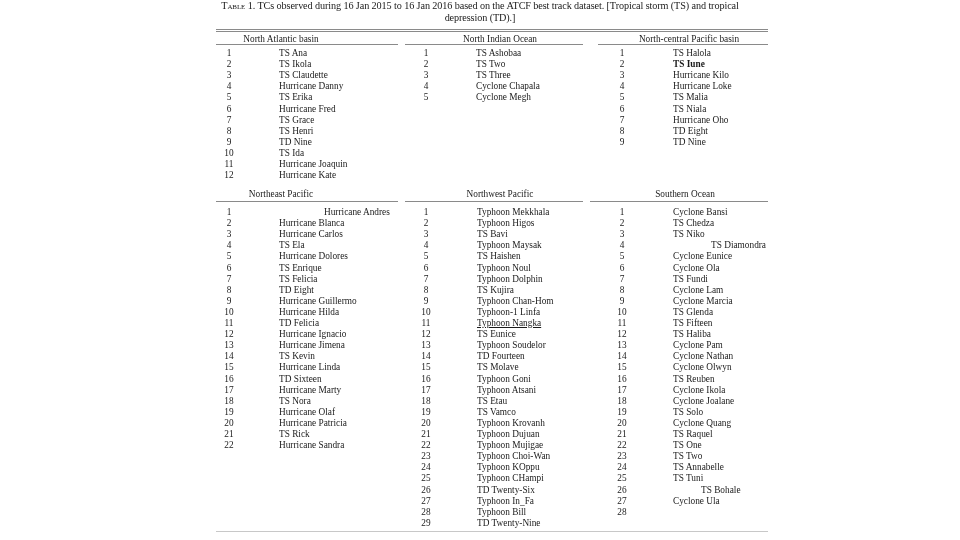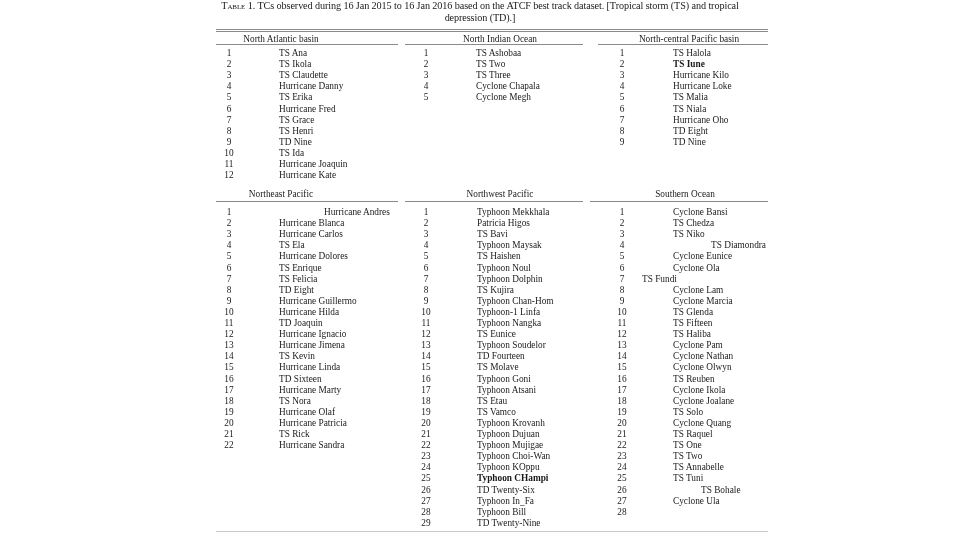--- a/index.html
+++ b/index.html
@@ -185,21 +185,21 @@
       <div class="row" style="top: 295.8px; left: 0px;">
         <span class="num" style="left: 218px;">9</span>
         <span class="name" style="left: 279px;">Hurricane Guillermo</span>
       </div>
       <div class="row" style="top: 306.9px; left: 0px;">
         <span class="num" style="left: 218px;">10</span>
         <span class="name" style="left: 279px;">Hurricane Hilda</span>
       </div>
       <div class="row" style="top: 318px; left: 0px;">
         <span class="num" style="left: 218px;">11</span>
-        <span class="name" style="left: 279px;">TD Joaquin</span>
+        <span class="name" style="left: 279px;">TD Felicia</span>
       </div>
       <div class="row" style="top: 329.1px; left: 0px;">
         <span class="num" style="left: 218px;">12</span>
         <span class="name" style="left: 279px;">Hurricane Ignacio</span>
       </div>
       <div class="row" style="top: 340.2px; left: 0px;">
         <span class="num" style="left: 218px;">13</span>
         <span class="name" style="left: 279px;">Hurricane Jimena</span>
       </div>
       <div class="row" style="top: 351.3px; left: 0px;">
@@ -241,21 +241,21 @@
     </div>
     <div class="block">
       <div class="hdr" style="left: 430px; top: 189px; width: 140px;">Northwest Pacific</div>
       <div class="hdr-rule" style="left: 405px; width: 178px; top: 201px;"></div>
       <div class="row" style="top: 207px; left: 0px;">
         <span class="num" style="left: 415px;">1</span>
         <span class="name" style="left: 477px;">Typhoon Mekkhala</span>
       </div>
       <div class="row" style="top: 218.1px; left: 0px;">
         <span class="num" style="left: 415px;">2</span>
-        <span class="name" style="left: 477px;">Patricia Higos</span>
+        <span class="name" style="left: 477px;">Typhoon Higos</span>
       </div>
       <div class="row" style="top: 229.2px; left: 0px;">
         <span class="num" style="left: 415px;">3</span>
         <span class="name" style="left: 477px;">TS Bavi</span>
       </div>
       <div class="row" style="top: 240.3px; left: 0px;">
         <span class="num" style="left: 415px;">4</span>
         <span class="name" style="left: 477px;">Typhoon Maysak</span>
       </div>
       <div class="row" style="top: 251.4px; left: 0px;">
@@ -277,21 +277,21 @@
       <div class="row" style="top: 295.8px; left: 0px;">
         <span class="num" style="left: 415px;">9</span>
         <span class="name" style="left: 477px;">Typhoon Chan-Hom</span>
       </div>
       <div class="row" style="top: 306.9px; left: 0px;">
         <span class="num" style="left: 415px;">10</span>
         <span class="name" style="left: 477px;">Typhoon-1 Linfa</span>
       </div>
       <div class="row" style="top: 318px; left: 0px;">
         <span class="num" style="left: 415px;">11</span>
-        <span class="name" style="left: 477px;">Typhoon Nangka</span>
+        <span class="name" style="left: 477px; text-decoration: underline;">Typhoon Nangka</span>
       </div>
       <div class="row" style="top: 329.1px; left: 0px;">
         <span class="num" style="left: 415px;">12</span>
         <span class="name" style="left: 477px;">TS Eunice</span>
       </div>
       <div class="row" style="top: 340.2px; left: 0px;">
         <span class="num" style="left: 415px;">13</span>
         <span class="name" style="left: 477px;">Typhoon Soudelor</span>
       </div>
       <div class="row" style="top: 351.3px; left: 0px;">
@@ -333,21 +333,21 @@
       <div class="row" style="top: 451.2px; left: 0px;">
         <span class="num" style="left: 415px;">23</span>
         <span class="name" style="left: 477px;">Typhoon Choi-Wan</span>
       </div>
       <div class="row" style="top: 462.3px; left: 0px;">
         <span class="num" style="left: 415px;">24</span>
         <span class="name" style="left: 477px;">Typhoon KOppu</span>
       </div>
       <div class="row" style="top: 473.4px; left: 0px;">
         <span class="num" style="left: 415px;">25</span>
-        <span class="name" style="left: 477px; font-weight: bold;">Typhoon CHampi</span>
+        <span class="name" style="left: 477px;">Typhoon CHampi</span>
       </div>
       <div class="row" style="top: 484.5px; left: 0px;">
         <span class="num" style="left: 415px;">26</span>
         <span class="name" style="left: 477px;">TD Twenty-Six</span>
       </div>
       <div class="row" style="top: 495.6px; left: 0px;">
         <span class="num" style="left: 415px;">27</span>
         <span class="name" style="left: 477px;">Typhoon In_Fa</span>
       </div>
       <div class="row" style="top: 506.7px; left: 0px;">
@@ -381,21 +381,21 @@
       <div class="row" style="top: 251.4px; left: 0px;">
         <span class="num" style="left: 611px;">5</span>
         <span class="name" style="left: 673px;">Cyclone Eunice</span>
       </div>
       <div class="row" style="top: 262.5px; left: 0px;">
         <span class="num" style="left: 611px;">6</span>
         <span class="name" style="left: 673px;">Cyclone Ola</span>
       </div>
       <div class="row" style="top: 273.6px; left: 0px;">
         <span class="num" style="left: 611px;">7</span>
-        <span class="name" style="left: 642px; font-family: Liberation Serif, serif;">TS Fundi</span>
+        <span class="name" style="left: 673px; font-family: Liberation Serif, serif;">TS Fundi</span>
       </div>
       <div class="row" style="top: 284.7px; left: 0px;">
         <span class="num" style="left: 611px;">8</span>
         <span class="name" style="left: 673px;">Cyclone Lam</span>
       </div>
       <div class="row" style="top: 295.8px; left: 0px;">
         <span class="num" style="left: 611px;">9</span>
         <span class="name" style="left: 673px;">Cyclone Marcia</span>
       </div>
       <div class="row" style="top: 306.9px; left: 0px;">

